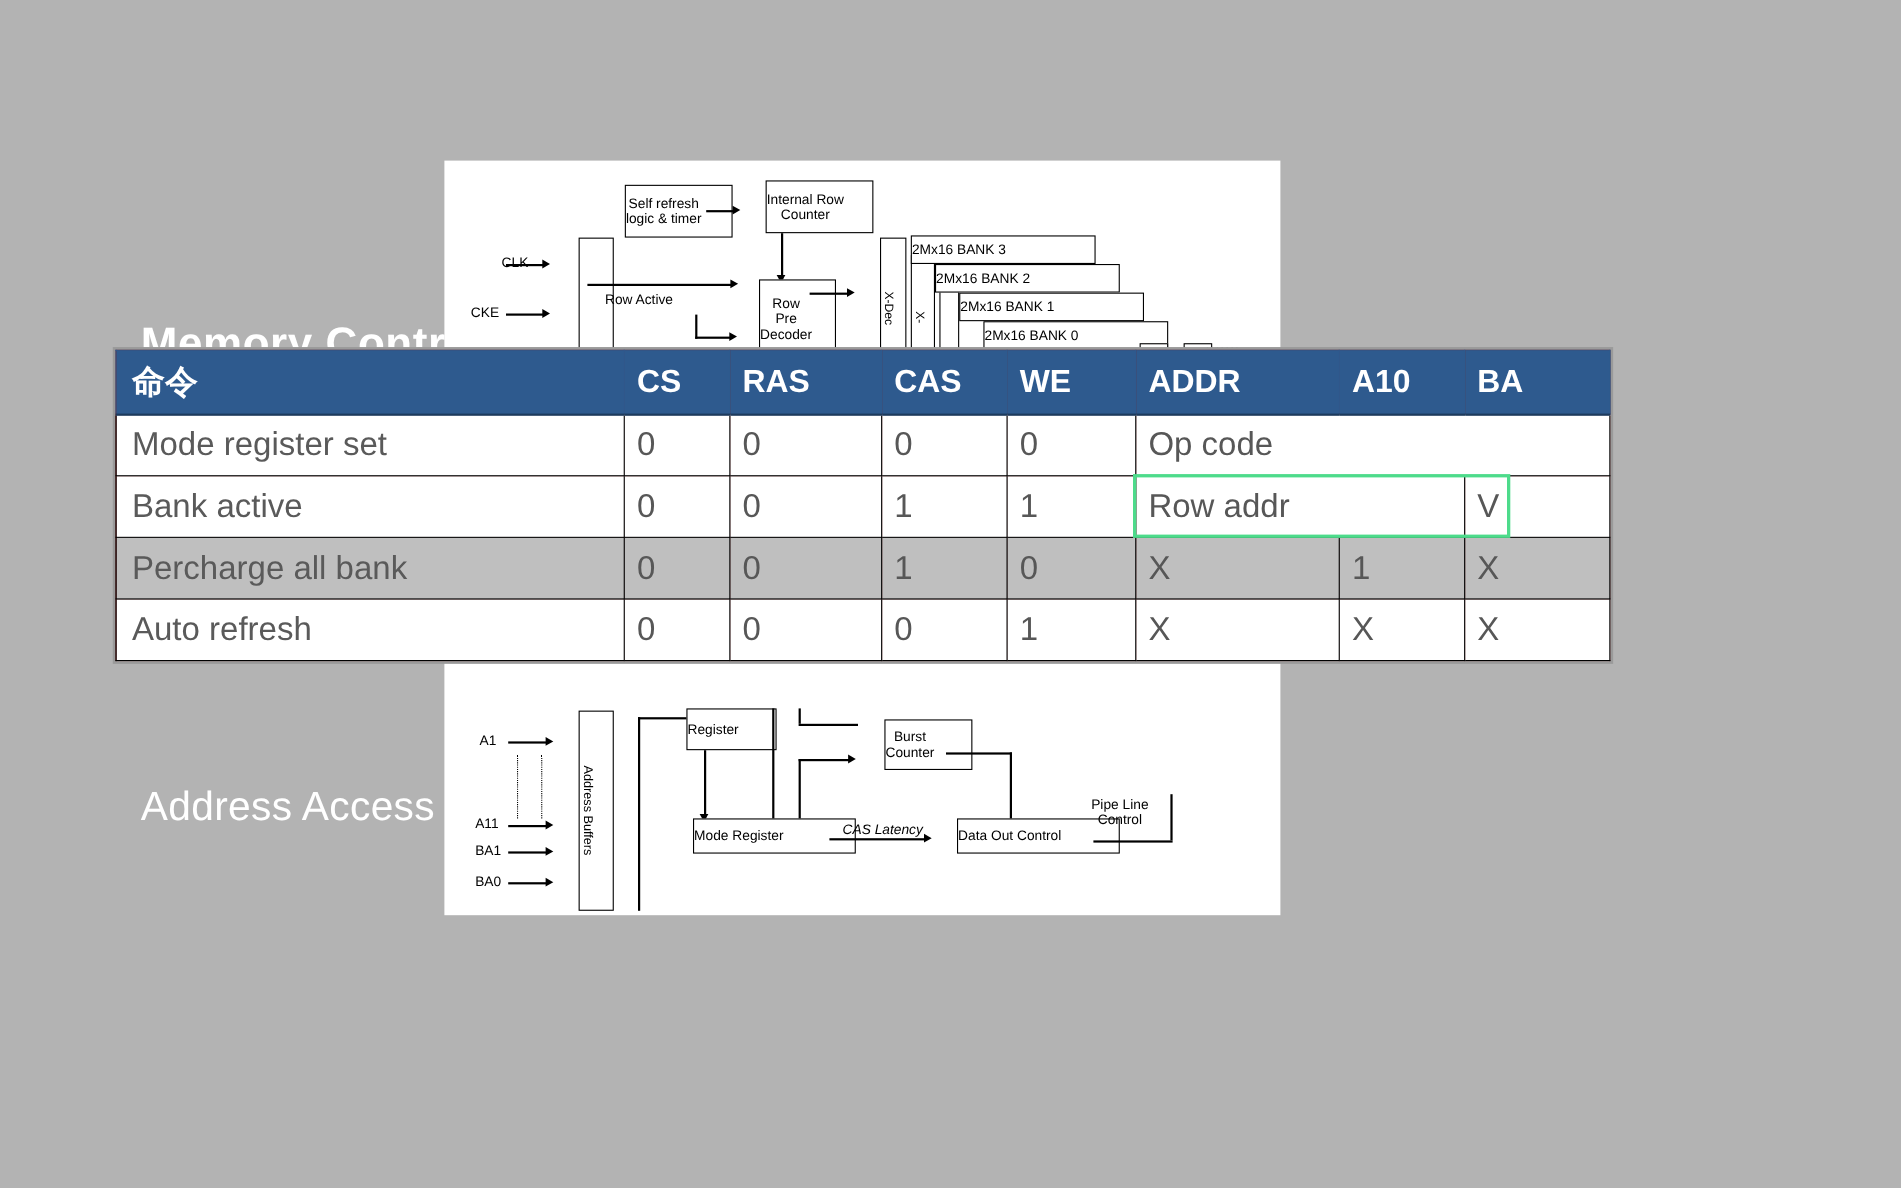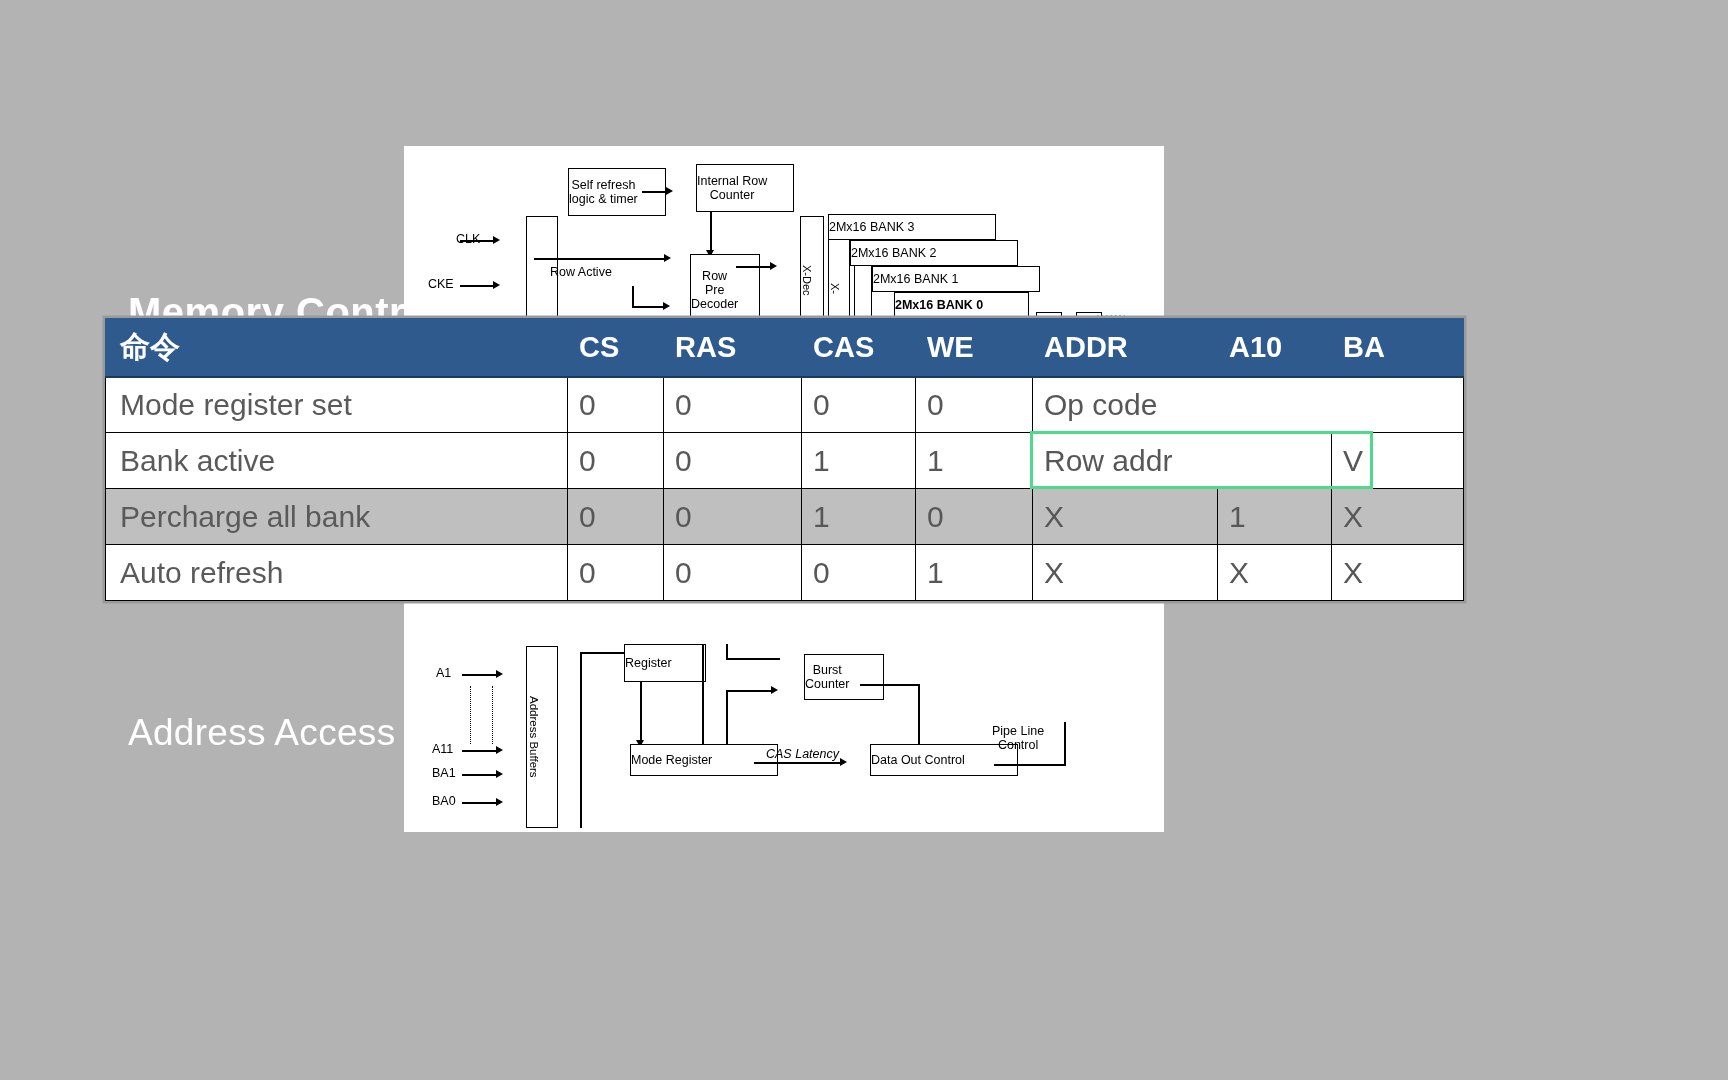--- a/index.html
+++ b/index.html
@@ -224,21 +224,21 @@
 
     <div class="dbox" style="left:400px; top:68px; width:168px; height:26px;">
       <span>2Mx16 BANK 3</span>
     </div>
     <div class="dbox" style="left:422px; top:94px; width:168px; height:26px;">
       <span>2Mx16 BANK 2</span>
     </div>
     <div class="dbox" style="left:444px; top:120px; width:168px; height:26px;">
       <span>2Mx16 BANK 1</span>
     </div>
-    <div class="dbox" style="left:466px; top:146px; width:135px; height:26px;font-weight:bold;">
+    <div class="dbox" style="left:466px; top:146px; width:168px; height:26px;">
       <span>2Mx16 BANK 0</span>
     </div>
 
     <div class="dbox" style="left:608px; top:166px; width:26px; height:22px;"></div>
     <div class="dbox" style="left:648px; top:166px; width:26px; height:22px;"></div>
     <div class="dlabel" style="left:692px; top:160px; letter-spacing:1px;">.......</div>
 
     <div class="dlabel" style="left:32px; top:520px;">A1</div>
     <div class="dline h" style="left:58px; top:528px; width:36px;"></div>
     <div class="arrowr" style="left:92px; top:523.5px;"></div>

